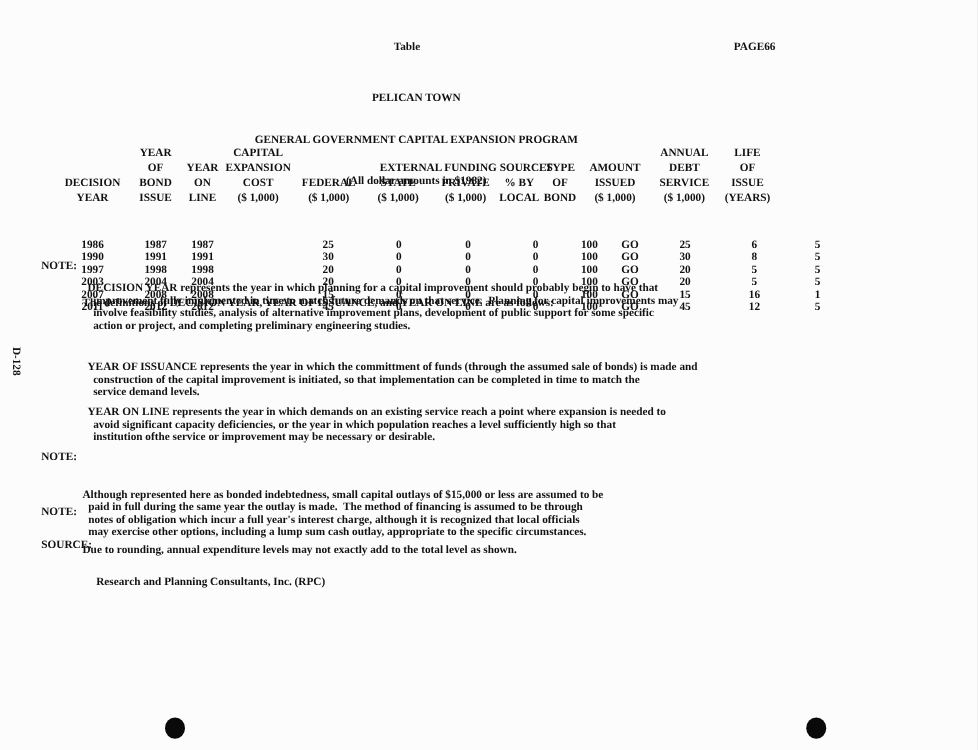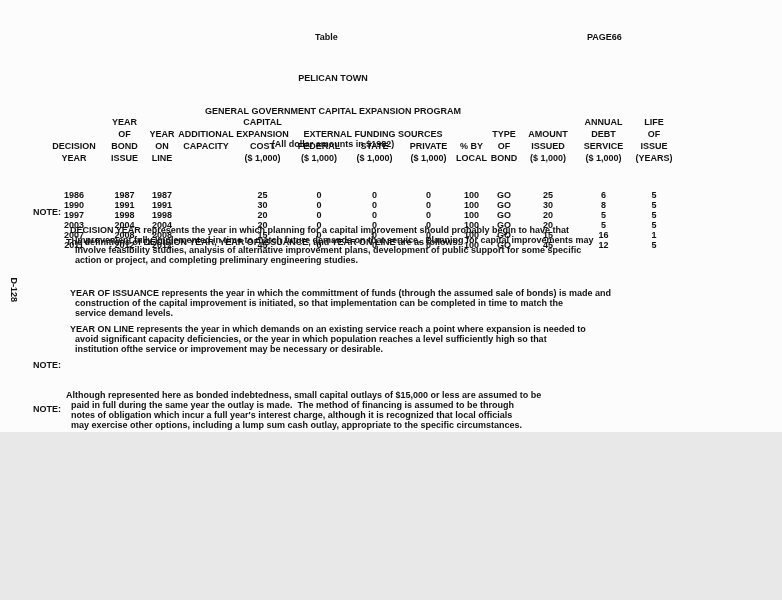--- a/index.html
+++ b/index.html
@@ -1,18 +1,18 @@
 <!DOCTYPE html>
 <html><head>
 <meta charset="utf-8">
 <style>
   html,body{margin:0;padding:0;background:#e8e8e8;}
   .sheet{
-    position:relative;width:782px;height:432px;background:#fcfcfc;
-    font-family:Liberation Sans, sans-serif;
+    position:relative;width:782px;height:600px;background:#fcfcfc;
+    font-family:Liberation Serif, serif;
     font-size:9px;line-height:10px;color:#111;font-weight:700;
     overflow:hidden;
   }
   .abs{position:absolute;white-space:pre;}
   
   .caption{left:315px;top:32px;}
   .pagehead{left:587px;top:32px;display:flex;}
   
   .title-block{left:0;top:51px;width:666px;text-align:center;line-height:11px;}
   
@@ -59,23 +59,20 @@
     <div class="thead">
       <div class="col c0">DECISION
 YEAR</div>
       <div class="col c1">YEAR
 OF
 BOND
 ISSUE</div>
       <div class="col c2">YEAR
 ON
 LINE</div>
-      <div class="col c3">ADDITIONAL
-CAPACITY
- </div>
       <div class="col c4">CAPITAL
 EXPANSION
 COST
 ($ 1,000)</div>
       <div class="col c5">FEDERAL
 ($ 1,000)</div>
       <div class="col c6">STATE
 ($ 1,000)</div>
       <div class="col c7">PRIVATE
 ($ 1,000)</div>

